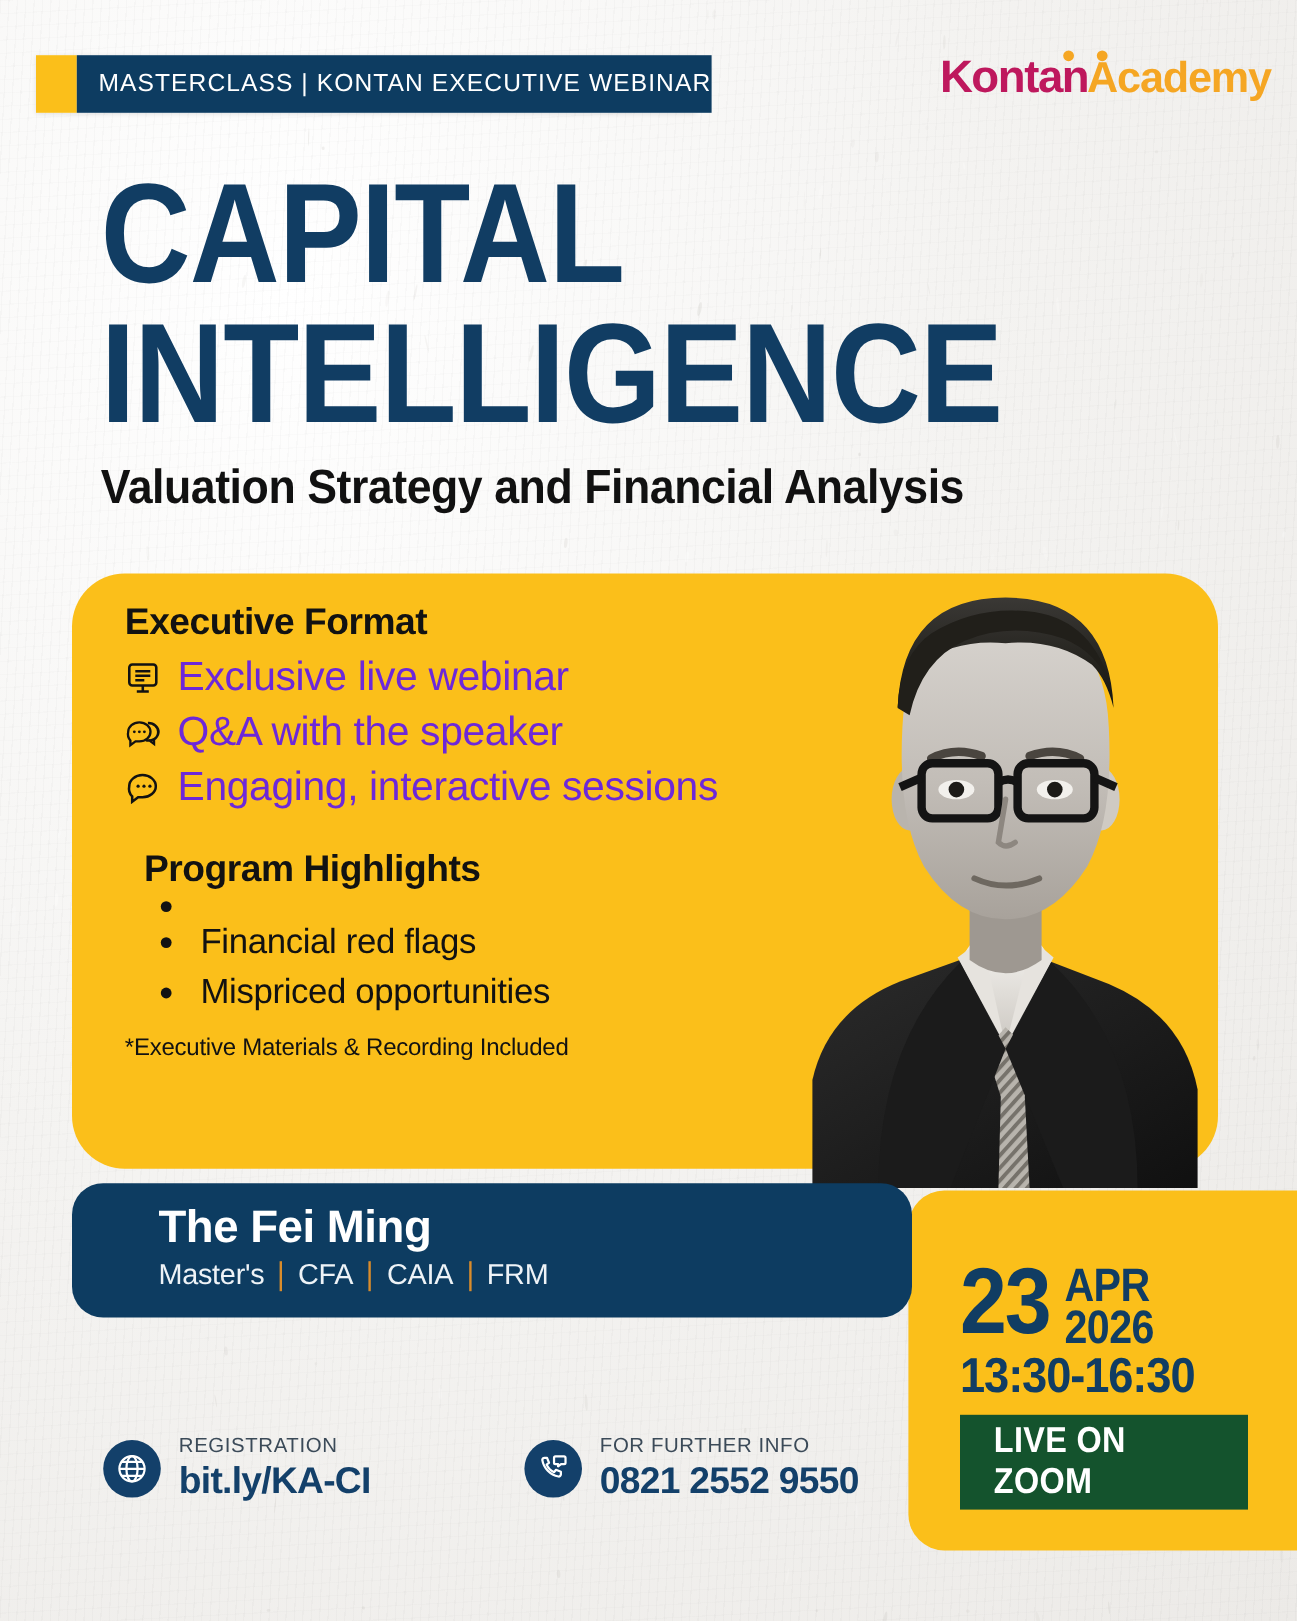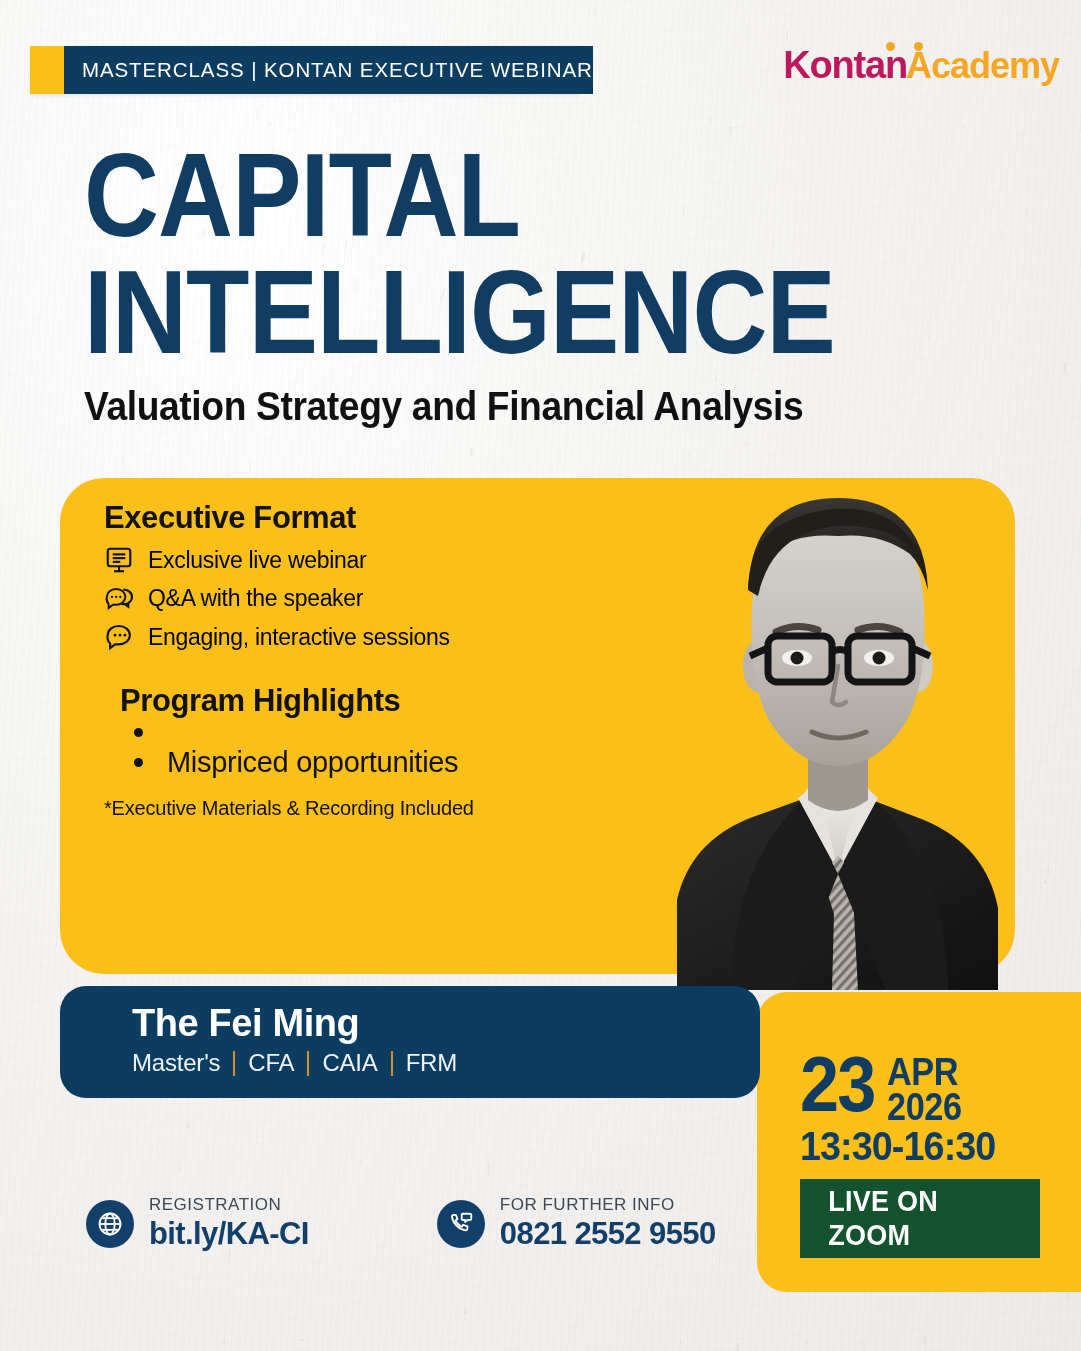--- a/index.html
+++ b/index.html
@@ -78,21 +78,21 @@
   }
   #info-inner{
     position:absolute; left:104px; top:500px; width:600px; z-index:7;
   }
   .sec-head{
     font-size:31px; font-weight:bold; color:#121212; letter-spacing:-.4px;
   }
   #fmt-head{ margin-bottom:9px; }
   .fmt-row{ display:flex; align-items:center; margin-bottom:7px; }
   .fmt-ico{ width:44px; flex:0 0 44px; display:flex; align-items:center; }
-  .fmt-txt{ font-size:23px; color:#000000; letter-spacing:-.3px; }
+  .fmt-txt{ font-size:34px; color:#6d28d9; letter-spacing:-.3px; }
 
   #hl-head{ margin-top:30px; margin-bottom:9px; margin-left:16px; }
   .hl-row{ display:flex; align-items:center; margin-bottom:9px; margin-left:30px; }
   .hl-dot{
     width:9px; height:9px; border-radius:50%; background:#121212;
     margin-right:24px; flex:0 0 9px;
   }
   .hl-txt{ font-size:29px; color:#121212; letter-spacing:-.3px; }
   #note{ margin-top:18px; font-size:20px; color:#121212; letter-spacing:-.2px; }
 
@@ -545,20 +545,24 @@
     <span class="fmt-txt">Engaging, interactive sessions</span>
   </div>
 
   <div class="sec-head" id="hl-head">Program Highlights</div>
 
   <div class="hl-row">
     <span class="hl-dot"></span>
   </div>
   <div class="hl-row">
     <span class="hl-dot"></span>
+    <span class="hl-txt">Financial red flags</span>
+  </div>
+  <div class="hl-row">
+    <span class="hl-dot"></span>
     <span class="hl-txt">Mispriced opportunities</span>
   </div>
 
   <div id="note">*Executive Materials &amp; Recording Included</div>
 </div>
 
 <div class="layer" id="speaker-bar">
   <div id="speaker-inner">
     <div id="speaker-name">The Fei Ming</div>
     <div id="creds">

